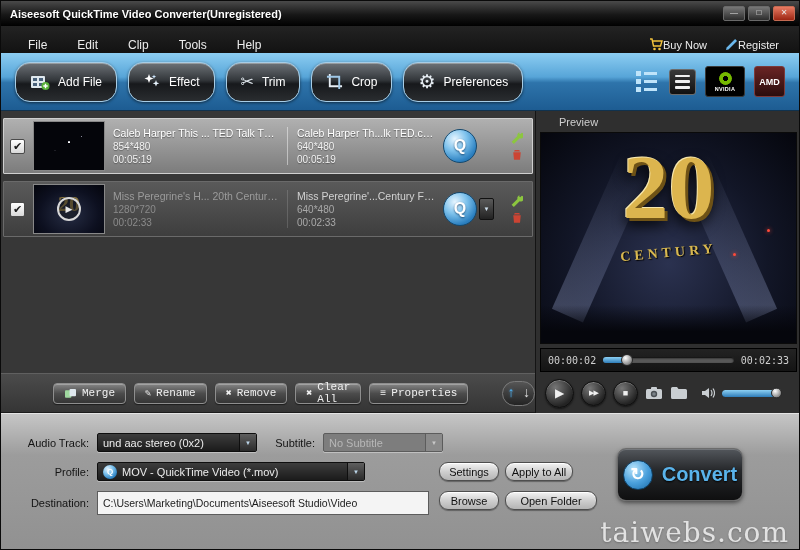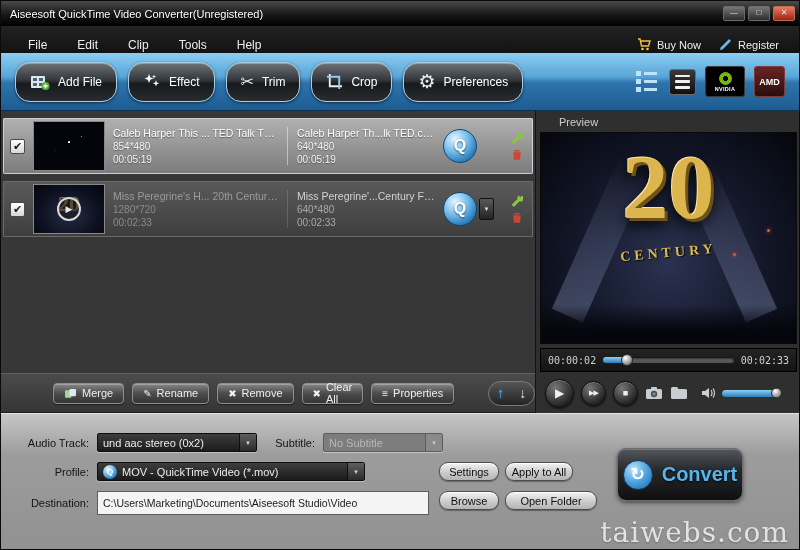--- a/index.html
+++ b/index.html
@@ -2,30 +2,30 @@
 <html><head>
 <meta charset="utf-8">
 <style>
   * { margin:0; padding:0; box-sizing:border-box; }
   html,body { width:800px; height:550px; }
   body { font-family:"Liberation Sans", sans-serif; background:#777; }
   .window { position:relative; width:800px; height:550px; background:#3a3a3a; border:1px solid #0a0a0a; box-shadow:inset 0 0 0 1px #4a4a4a; overflow:hidden; }
 
   
   .titlebar { position:absolute; top:0; left:0; right:0; height:25px; background:linear-gradient(#4a4a4a,#171717 55%,#000); display:flex; align-items:center; padding:0 4px 0 9px; }
-  .title { color:#fff; font-size:11px; font-weight:normal; flex:1; text-shadow:0 1px 1px #000; }
+  .title { color:#fff; font-size:11px; font-weight:bold; flex:1; text-shadow:0 1px 1px #000; }
   .winbtns { display:flex; gap:3px; }
   .winbtn { width:22px; height:15px; border:1px solid #6a6a6a; border-radius:2px; background:linear-gradient(#777,#2c2c2c); color:#e8e8e8; font-size:8px; line-height:12px; text-align:center; cursor:pointer; }
   .winbtn.close { background:linear-gradient(#e87a62,#9c2613); border-color:#c46a52; }
 
   
   .menubar { position:absolute; top:25px; left:0; right:0; height:38px; background:linear-gradient(#232323,#0c0c0c); display:flex; align-items:center; padding:0 12px; border-bottom:1px solid #000; }
   .menu-item { color:#ececec; font-size:12px; padding:4px 15px; cursor:default; }
   .menubar-right { margin-left:auto; display:flex; align-items:center; gap:18px; padding-right:8px; }
-  .menu-link { color:#ececec; font-size:11px; display:flex; gap:6px; align-items:center; cursor:pointer; }
+  .menu-link { color:#ececec; font-size:11px; display:flex; align-items:center; cursor:pointer; }
 
   
   .toolbar { position:absolute; top:52px; left:0; right:0; height:58px; background:linear-gradient(#8ccdf2 0%,#57a5d8 42%,#2e74ab 52%,#1d5c92 100%); display:flex; align-items:center; padding:0 14px; gap:11px; border-bottom:1px solid #10324e; }
   .tbtn { height:40px; border-radius:15px; border:1px solid #a7cde6; background:linear-gradient(#6d7277,#33373b 45%,#17191c 55%,#2a2d30); color:#fff; font-size:12px; display:flex; align-items:center; gap:8px; padding:0 14px; box-shadow:0 1px 3px rgba(0,0,0,.55), inset 0 1px 0 rgba(255,255,255,.3); cursor:pointer; }
   .tbtn .glyph { font-size:16px; color:#e6edf3; }
   .toolbar-right { margin-left:auto; display:flex; align-items:center; gap:9px; }
   .view-grid { width:24px; height:22px; display:flex; flex-direction:column; justify-content:center; gap:3px; cursor:pointer; }
   .view-grid .vr { display:flex; gap:3px; align-items:center; }
   .view-grid .sq { width:5px; height:5px; background:#bfe4fa; }
   .view-grid .ln { width:13px; height:3px; background:#bfe4fa; }
@@ -58,21 +58,21 @@
   .sel .m { color:#f2f2f2; text-shadow:0 1px 1px rgba(0,0,0,.35); }
   .alt .src .t { color:#9b9b9b; } .alt .src .m { color:#8b8b8b; }
   .alt .out .t { color:#d2d2d2; } .alt .out .m { color:#a9a9a9; }
   .qtgroup { display:flex; align-items:center; gap:2px; flex:0 0 auto; }
   .qtbadge { width:34px; height:34px; border-radius:50%; background:radial-gradient(circle at 34% 28%, #e6f5ff, #7ec2ec 38%, #2e82c2 72%, #175a92); border:1px solid #14496f; color:#fff; font-weight:bold; font-size:16px; display:flex; align-items:center; justify-content:center; text-shadow:0 1px 2px rgba(0,40,80,.7); cursor:pointer; }
   .qtdrop { width:15px; height:22px; background:linear-gradient(#5a5a5a,#222); border:1px solid #111; border-radius:2px; color:#cfe0ee; font-size:6px; display:flex; align-items:center; justify-content:center; cursor:pointer; }
   .rowtools { margin-left:auto; display:flex; flex-direction:column; align-items:center; gap:4px; padding-right:3px; }
   .rowtools svg { display:block; cursor:pointer; }
 
   
-  .actionband { position:absolute; top:372px; left:0; width:534px; height:40px; background:linear-gradient(#4b4b4b,#353535); border-top:1px solid #606060; border-bottom:1px solid #1c1c1c; display:flex; align-items:center; gap:8px; padding-left:52px; }
+  .actionband { position:absolute; top:372px; left:0; width:534px; height:40px; background:linear-gradient(#4b4b4b,#353535); border-top:1px solid #606060; border-bottom:1px solid #1c1c1c; display:flex; align-items:center; gap:8px; padding-left:52px;font-family:Liberation Mono, monospace; }
   .abtn { height:21px; border-radius:4px; border:1px solid #8e8e8e; background:linear-gradient(#868686,#4c4c4c 50%,#353535); color:#f0f0f0; font-size:11px; display:flex; align-items:center; gap:5px; padding:0 10px; box-shadow:0 1px 1px rgba(0,0,0,.5), inset 0 1px 0 rgba(255,255,255,.25); cursor:pointer; }
   .abtn .aglyph { font-size:10px; }
   .updown { margin-left:26px; width:66px; height:25px; background:linear-gradient(#565656,#232323); border:1px solid #7a7a7a; border-radius:13px; display:flex; align-items:center; justify-content:space-around; }
   .ud { font-size:14px; font-weight:bold; cursor:pointer; line-height:1; }
   .ud.up { color:#4fb2f2; text-shadow:0 0 3px rgba(80,180,255,.6); }
   .ud.down { color:#e0e0e0; }
 
   
   .preview { position:absolute; top:110px; left:534px; width:266px; height:302px; background:#2f2f2f; border-left:1px solid #141414; }
   .pv-label { position:absolute; top:5px; left:23px; color:#cfcfcf; font-size:11px; }

